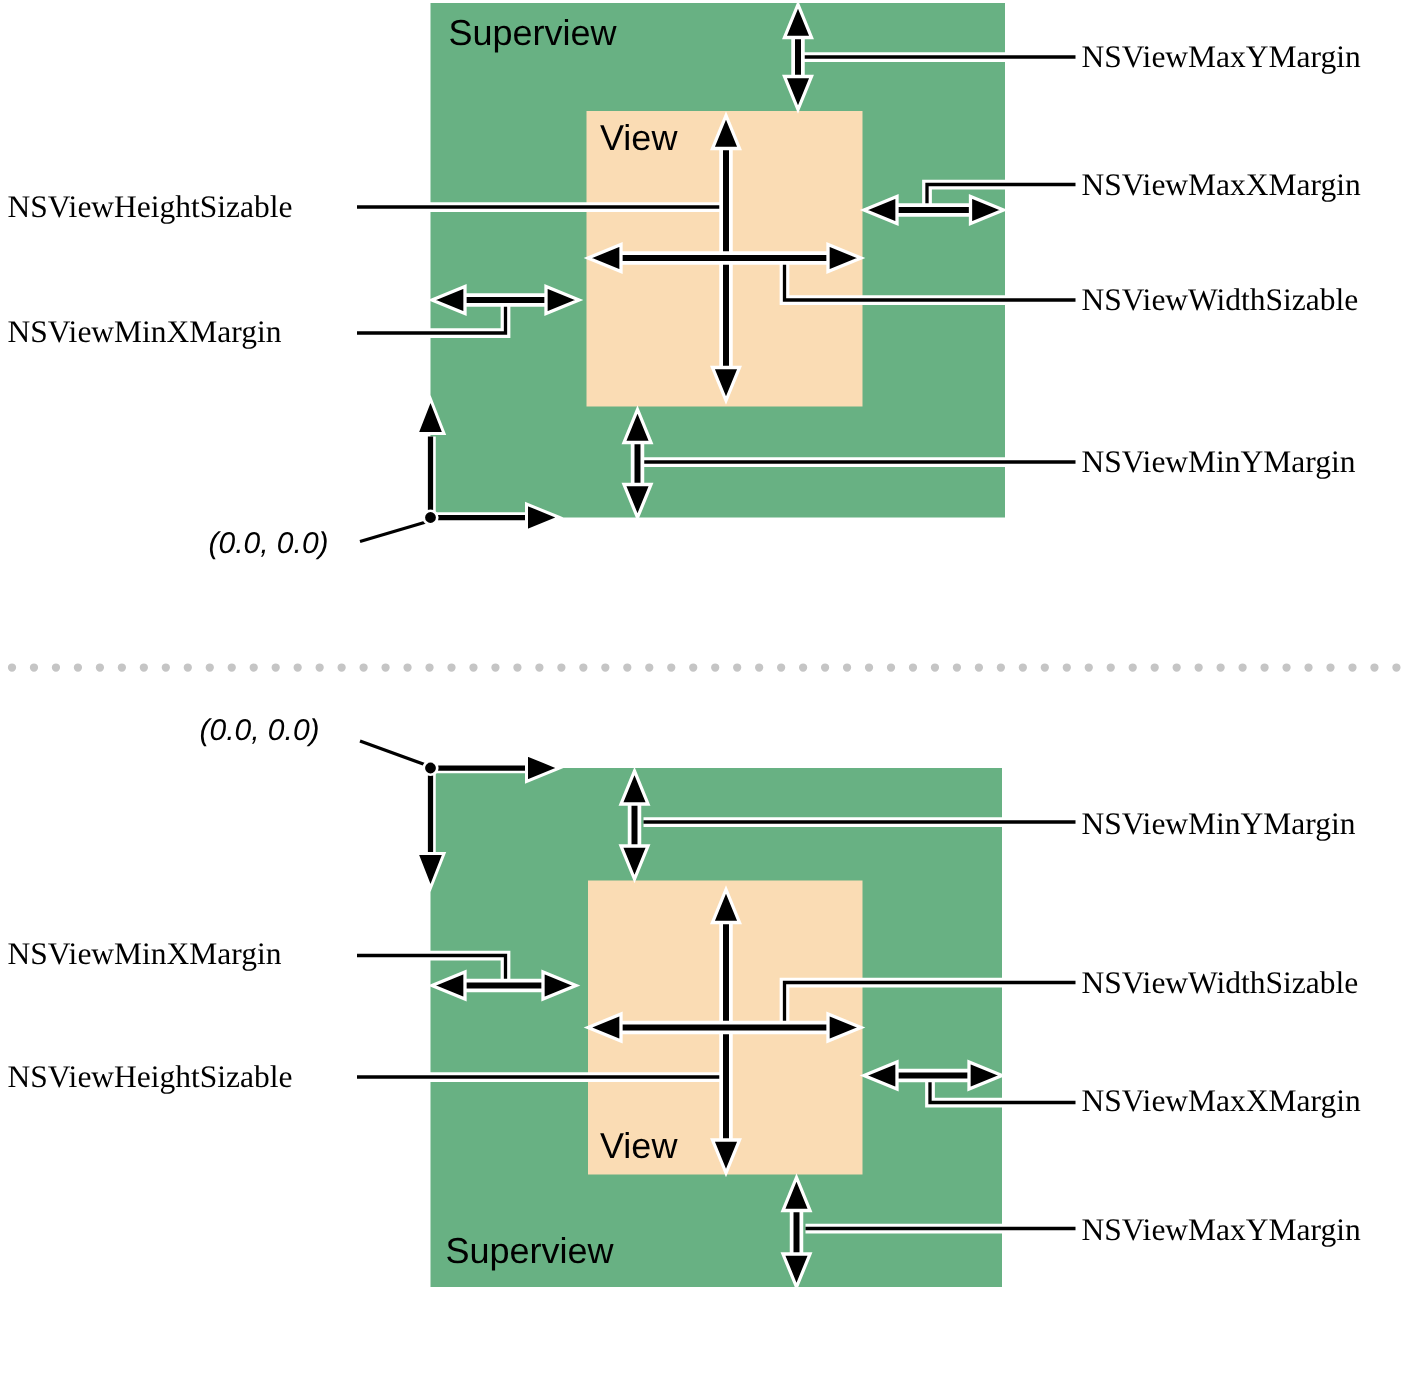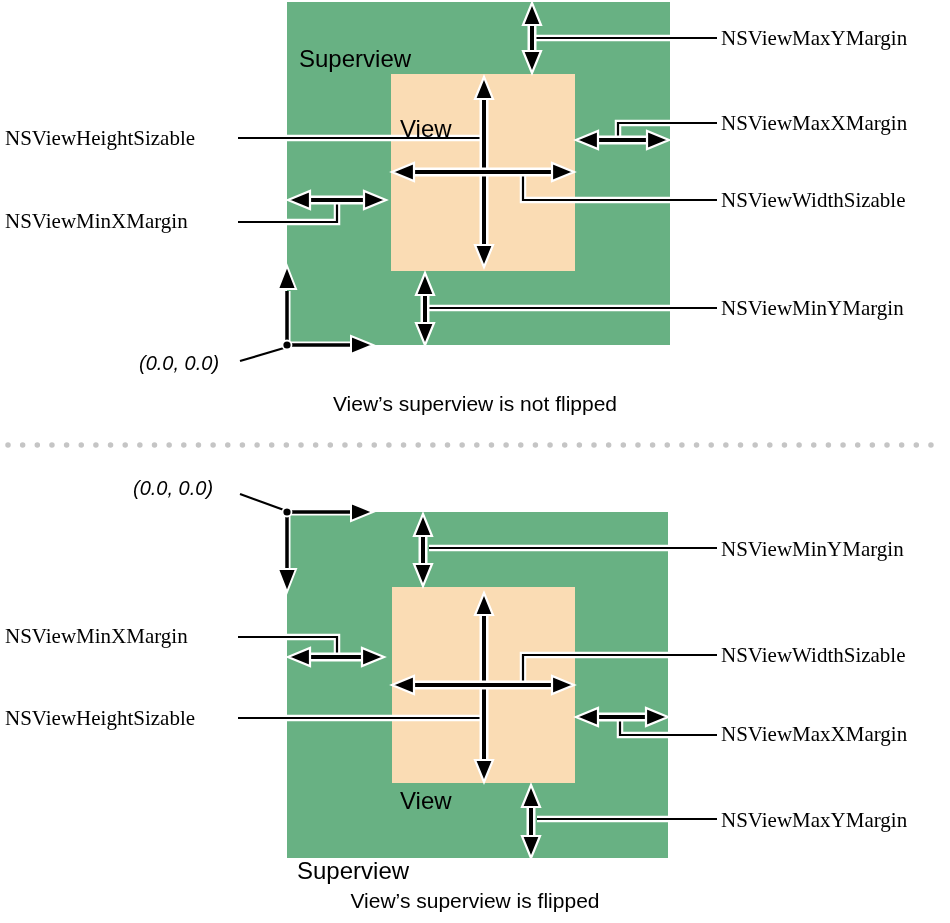--- a/index.html
+++ b/index.html
@@ -6,21 +6,21 @@
   .page{
     position:relative;width:950px;height:923px;background:#ffffff;
     font-family:"Liberation Sans", sans-serif;color:#000;overflow:hidden;
   }
   .svg-layer{position:absolute;left:0;top:0;}
   .lbl{
     position:absolute;font-size:21px;line-height:1.15;white-space:nowrap;
     transform:translateY(-50%);
     font-family:Liberation Serif, serif;
   }
-  .big{position:absolute;font-size:24px;line-height:1.15;white-space:nowrap;margin-top:36px;}
+  .big{position:absolute;font-size:24px;line-height:1.15;white-space:nowrap;}
   .origin{position:absolute;font-size:20px;line-height:1.15;white-space:nowrap;transform:translateY(-50%);font-style:italic;}
   .caption{
     position:absolute;left:0;width:950px;text-align:center;
     font-size:21px;line-height:1.2;
   }
 </style>
 </head>
 <body>
 
 <div class="page">
@@ -168,28 +168,26 @@
   <div class="big" style="left:400px;top:79px;">View</div>
 
   <div class="lbl" style="left:721px;top:38px;">NSViewMaxYMargin</div>
   <div class="lbl" style="left:721px;top:123px;">NSViewMaxXMargin</div>
   <div class="lbl" style="left:721px;top:200px;">NSViewWidthSizable</div>
   <div class="lbl" style="left:721px;top:308px;">NSViewMinYMargin</div>
   <div class="lbl" style="left:5px;top:138px;">NSViewHeightSizable</div>
   <div class="lbl" style="left:5px;top:221px;">NSViewMinXMargin</div>
 
   <div class="origin" style="left:139px;top:363px;">(0.0, 0.0)</div>
-  <div class="caption" style="top:391px;">View’s superview is not flipped</div>
 
   <div class="origin" style="left:133px;top:488px;">(0.0, 0.0)</div>
 
   <div class="lbl" style="left:721px;top:549px;">NSViewMinYMargin</div>
   <div class="lbl" style="left:721px;top:655px;">NSViewWidthSizable</div>
   <div class="lbl" style="left:721px;top:734px;">NSViewMaxXMargin</div>
   <div class="lbl" style="left:721px;top:820px;">NSViewMaxYMargin</div>
   <div class="lbl" style="left:5px;top:636px;">NSViewMinXMargin</div>
   <div class="lbl" style="left:5px;top:718px;">NSViewHeightSizable</div>
 
   <div class="big" style="left:400px;top:751px;">View</div>
   <div class="big" style="left:297px;top:821px;">Superview</div>
-  <div class="caption" style="top:888px;">View’s superview is flipped</div>
 
 </div>
 
 </body></html>

